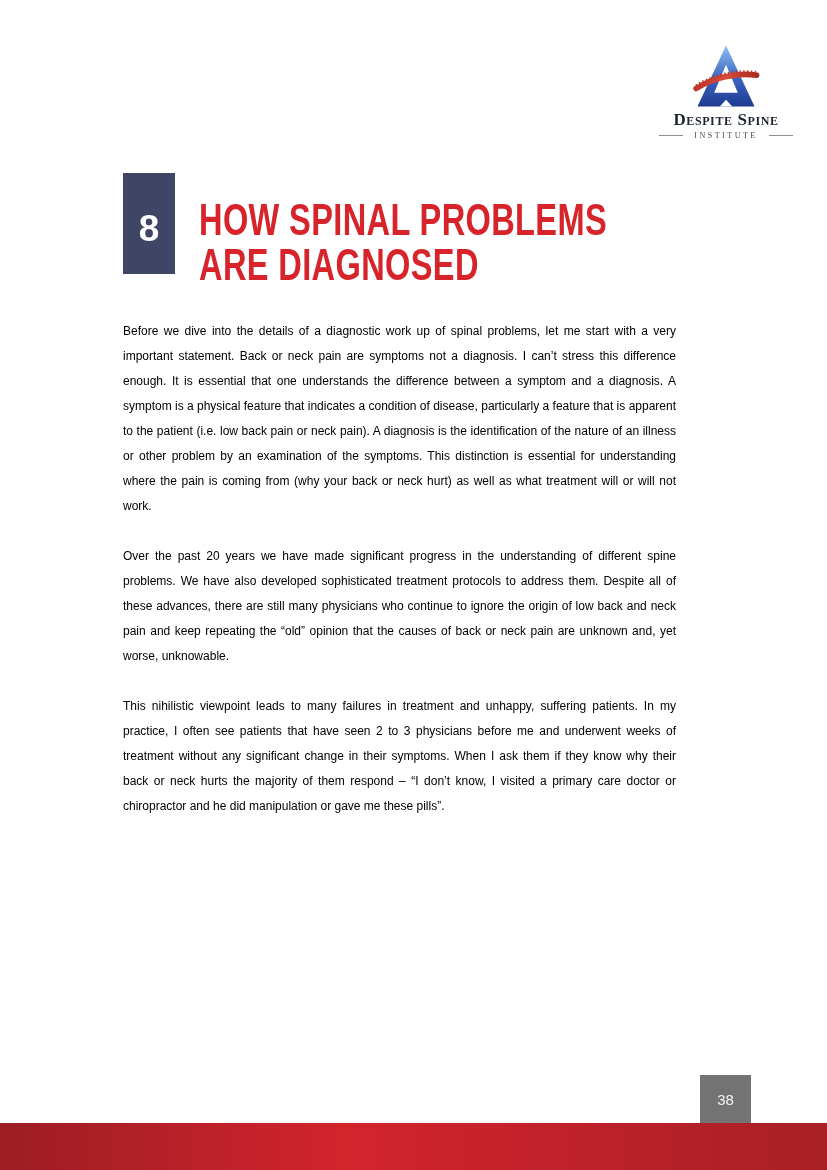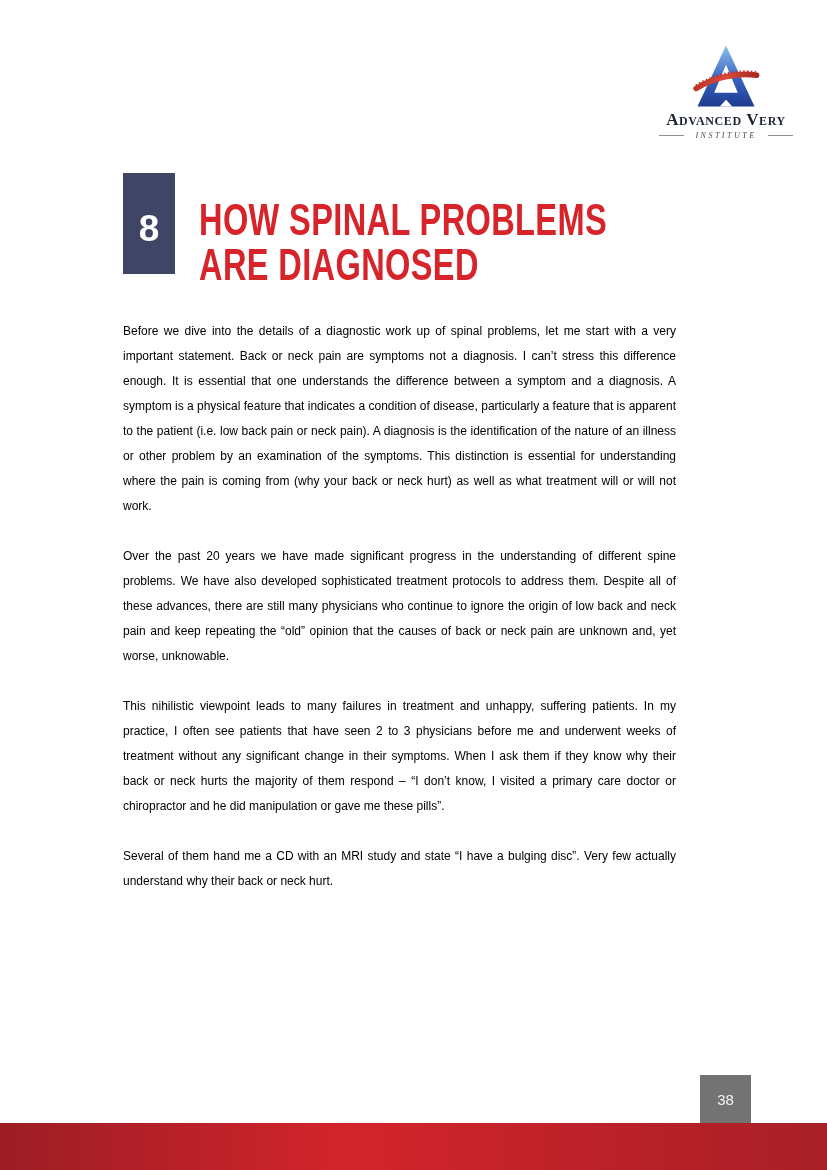--- a/index.html
+++ b/index.html
@@ -22,21 +22,21 @@
     font-family:"Liberation Serif", serif;
     font-variant:small-caps;
     font-weight:bold;
     font-size:17px;
     letter-spacing:0.6px;
     color:#1c2433;
     margin-top:2px;
     white-space:nowrap;
   }
   .logo-institute {
-    display:flex; align-items:center; gap:11px; width:100%; margin-top:1px;font-style:italic;
+    display:flex; align-items:center; gap:11px; width:100%; margin-top:1px;
   }
   .logo-institute .line { flex:1; height:1px; background:#8f8f8f; }
   .logo-institute .txt {
     font-family:"Liberation Serif", serif;
     font-size:8px; letter-spacing:2.5px; color:#4a4a4a;
   }
 
   
   .chapter { position:absolute; left:123px; top:173px; display:flex; }
   .chapter-box {
@@ -103,21 +103,21 @@
             <stop offset="1" stop-color="#a82a1f"></stop>
           </linearGradient>
         </defs>
         <polygon points="50,2 91,90 9,90" fill="url(#aGrad)"></polygon>
         <polygon points="50,30 67,70 33,70" fill="#ffffff"></polygon>
         <polygon points="50,80 59,90 41,90" fill="#ffffff"></polygon>
         <path d="M7,64 C28,50 64,40 94,45" fill="none" stroke="url(#spineGrad)" stroke-width="8" stroke-linecap="round"></path>
         <path d="M7,60 C28,46 64,36 94,41" fill="none" stroke="#c0362a" stroke-width="4" stroke-linecap="butt" stroke-dasharray="2 3.5"></path>
       </svg>
     </div>
-    <div class="logo-name">Advanced Very</div>
+    <div class="logo-name">Despite Spine</div>
     <div class="logo-institute">
       <span class="line"></span>
       <span class="txt">INSTITUTE</span>
       <span class="line"></span>
     </div>
   </div>
 
   <div class="chapter">
     <div class="chapter-box">
       <span>8</span>
@@ -125,21 +125,20 @@
     <h1 class="chapter-title">
       <span>HOW SPINAL PROBLEMS</span><br>
       <span>ARE DIAGNOSED</span>
     </h1>
   </div>
 
   <main class="body-text">
     <p>Before we dive into the details of a diagnostic work up of spinal problems, let me start with a very important statement. Back or neck pain are symptoms not a diagnosis. I can’t stress this difference enough. It is essential that one understands the difference between a symptom and a diagnosis. A symptom is a physical feature that indicates a condition of disease, particularly a feature that is apparent to the patient (i.e. low back pain or neck pain). A diagnosis is the identification of the nature of an illness or other problem by an examination of the symptoms. This distinction is essential for understanding where the pain is coming from (why your back or neck hurt) as well as what treatment will or will not work.</p>
     <p>Over the past 20 years we have made significant progress in the understanding of different spine problems. We have also developed sophisticated treatment protocols to address them. Despite all of these advances, there are still many physicians who continue to ignore the origin of low back and neck pain and keep repeating the “old” opinion that the causes of back or neck pain are unknown and, yet worse, unknowable.</p>
     <p>This nihilistic viewpoint leads to many failures in treatment and unhappy, suffering patients. In my practice, I often see patients that have seen 2 to 3 physicians before me and underwent weeks of treatment without any significant change in their symptoms. When I ask them if they know why their back or neck hurts the majority of them respond – “I don’t know, I visited a primary care doctor or chiropractor and he did manipulation or gave me these pills”.</p>
-    <p>Several of them hand me a CD with an MRI study and state “I have a bulging disc”. Very few actually understand why their back or neck hurt.</p>
   </main>
 
   <div class="page-number-box">
     <span>38</span>
   </div>
   <div class="bottom-bar"></div>
 
 </div>
 
 </body></html>

